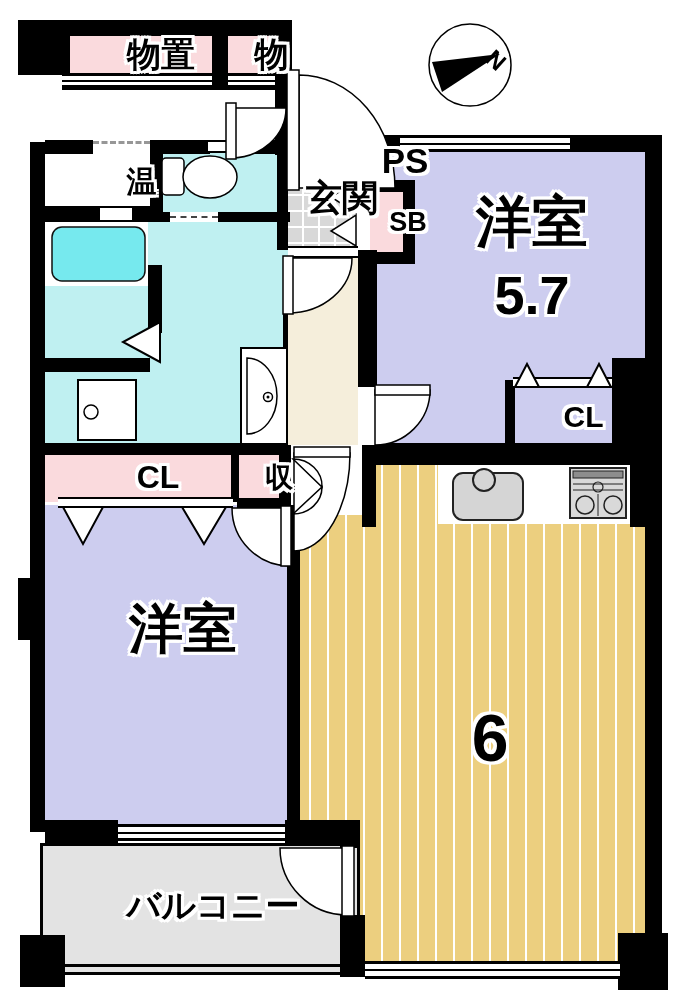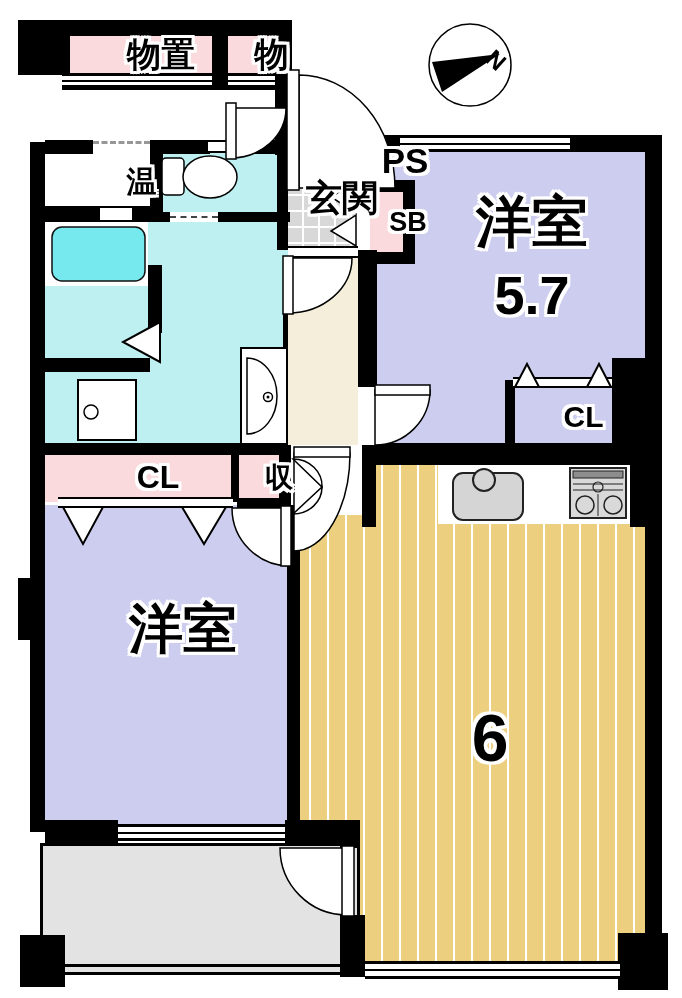--- a/index.html
+++ b/index.html
@@ -205,14 +205,15 @@
   <div class="lbl" style="left:288px;top:178px;width:68px;height:40px;font-size:36px;">玄関</div>
   <div class="lbl" style="left:356px;top:140px;width:58px;height:42px;font-size:35px;">PS</div>
   <div class="lbl" style="left:360px;top:200px;width:56px;height:44px;font-size:27px;">SB</div>
   <div class="lbl" style="left:392px;top:186px;width:240px;height:74px;font-size:56px;">洋室</div>
   <div class="lbl" style="left:402px;top:262px;width:220px;height:66px;font-size:54px;">5.7</div>
   <div class="lbl" style="left:515px;top:392px;width:97px;height:50px;font-size:30px;">CL</div>
   <div class="lbl" style="left:45px;top:453px;width:186px;height:49px;font-size:32px;">CL</div>
   <div class="lbl" style="left:239px;top:453px;width:40px;height:49px;font-size:28px;">収</div>
   <div class="lbl" style="left:43px;top:593px;width:240px;height:72px;font-size:54px;">洋室</div>
   <div class="lbl" style="left:360px;top:698px;width:220px;height:80px;font-size:66px;">6</div>
+  <div class="lbl" style="left:53px;top:884px;width:280px;height:44px;font-size:34px;">バルコニー</div>
 
 </div>
 
 </body></html>

